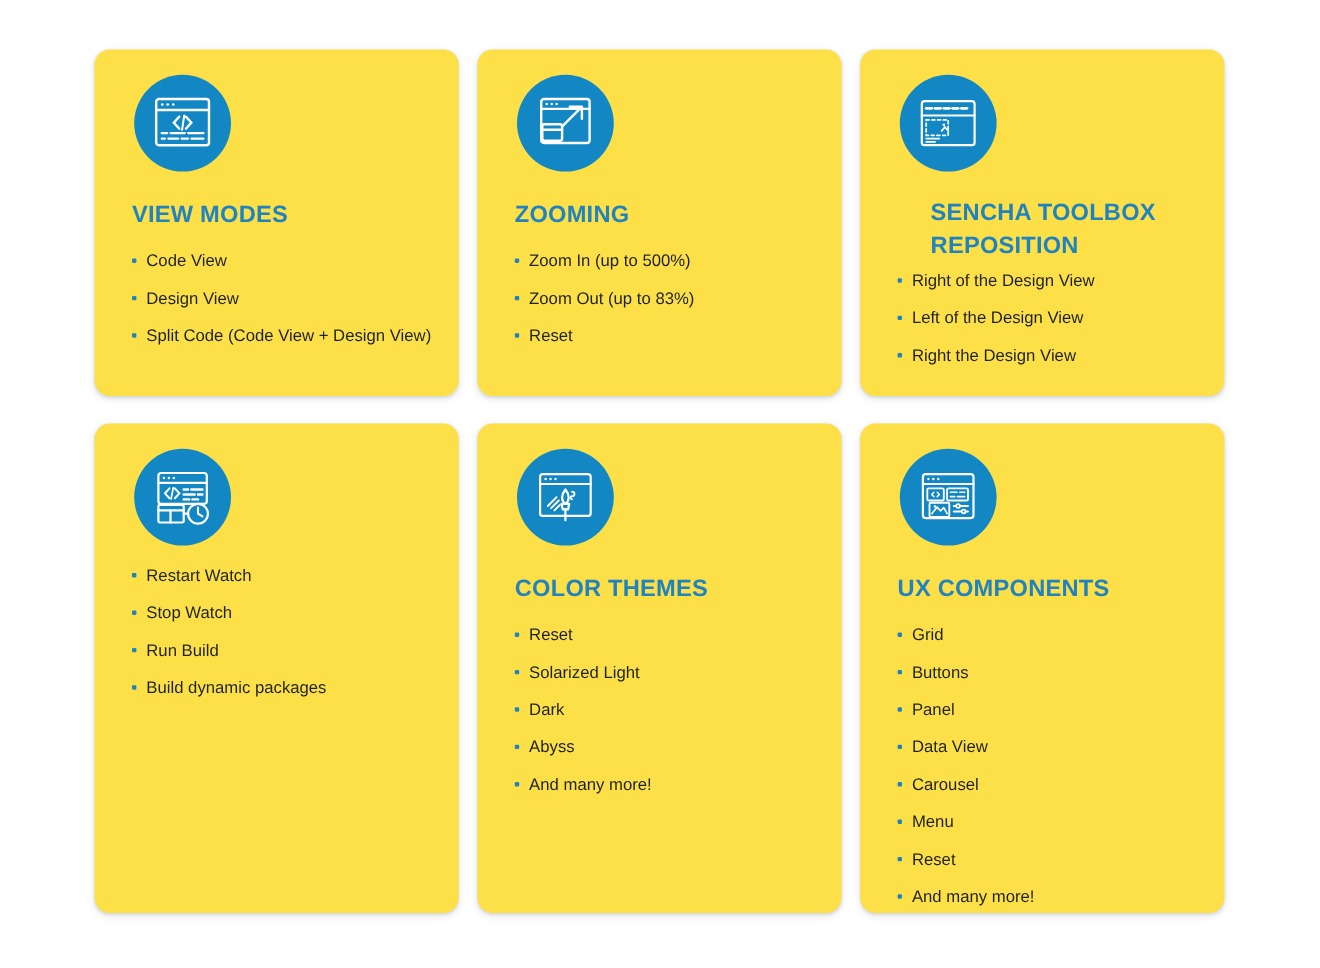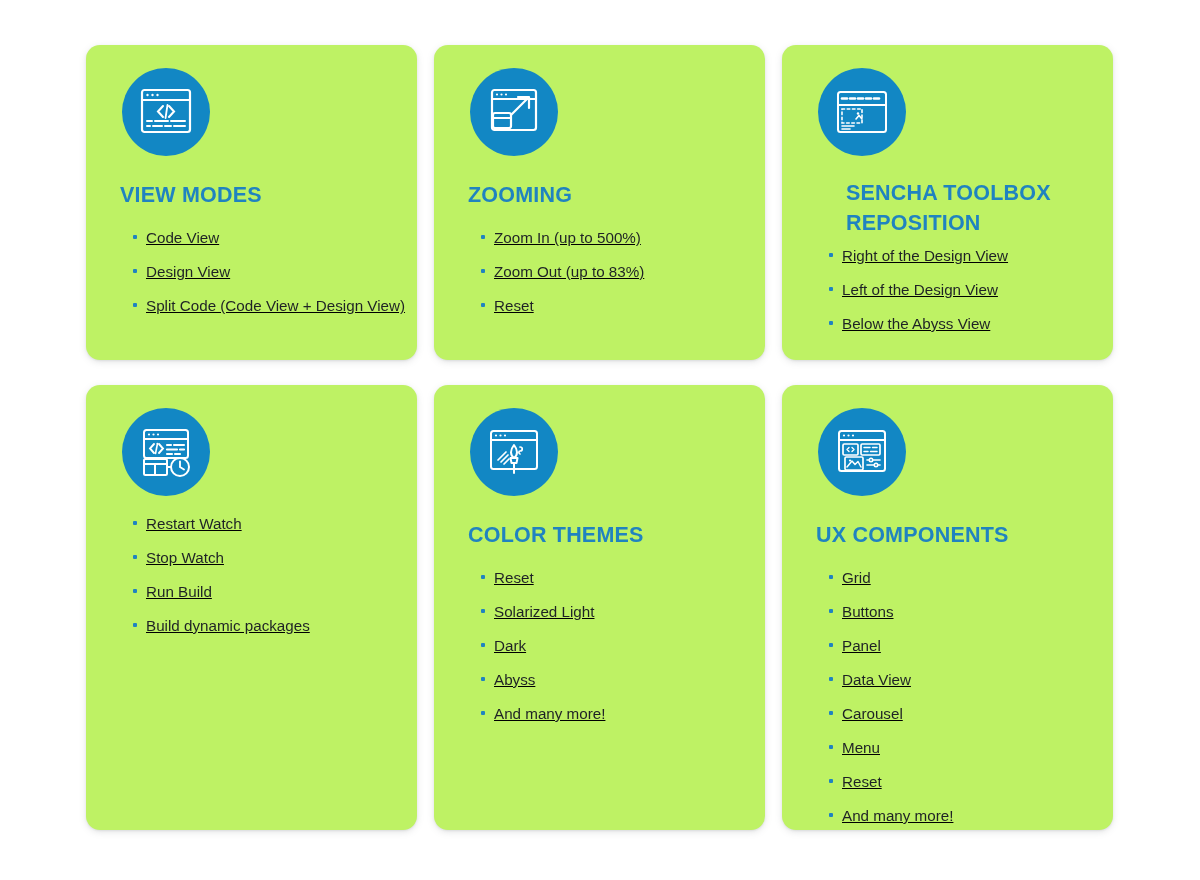--- a/index.html
+++ b/index.html
@@ -27,21 +27,21 @@
   .grid {
     display: grid;
     grid-template-columns: 331px 331px 331px;
     grid-template-rows: 315px 445px;
     column-gap: 17px;
     row-gap: 25px;
   }
 
   .card {
     position: relative;
-    background: #bef264;
+    background: #fde047;
     border-radius: 14px;
     box-shadow: 0 2px 7px rgba(120,125,130,0.20),
                 0 1px 2px rgba(120,125,130,0.14);
     box-sizing: border-box;
     padding: 23px 24px 20px 34px;
     overflow: hidden;
   }
 
   .icon-wrap {
     width: 88px;
@@ -70,24 +70,23 @@
     white-space: pre-line;
   }
 
   .card.two-line .card-title {
     margin-top: 22px;
     margin-left: 30px;
   }
 
   .bullet-list {
     list-style: none;
-    margin: 13px;
+    margin: 0;
     padding: 0;
     margin-top: 18px;
-    text-decoration: underline;
   }
   .card.two-line .bullet-list {
     margin-top: 8px;
   }
 
   .bullet-list li {
     position: relative;
     padding-left: 13px;
     color: #1e2225;
     font-size: 15.2px;
@@ -181,21 +180,21 @@
             <line x1="8" y1="40" x2="20" y2="40"></line>
             <line x1="8" y1="43" x2="16" y2="43"></line>
           </g>
         </svg>
       </div>
       <div class="card-title">SENCHA TOOLBOX
 REPOSITION</div>
       <ul class="bullet-list">
         <li><span class="dot"></span><span>Right of the Design View</span></li>
         <li><span class="dot"></span><span>Left of the Design View</span></li>
-        <li><span class="dot"></span><span>Below the Abyss View</span></li>
+        <li><span class="dot"></span><span>Right the Design View</span></li>
       </ul>
     </div>
 
     <div class="card">
       <div class="icon-wrap">
         <svg width="56" height="52" viewBox="0 0 56 52" fill="none" stroke="#ffffff" stroke-width="2" stroke-linecap="round">
           <rect x="6" y="4" width="44" height="28" rx="2.5"></rect>
           <line x1="6" y1="13" x2="50" y2="13"></line>
           <circle cx="11" cy="8.5" r="1.1" fill="#ffffff" stroke="none"></circle>
           <circle cx="15.5" cy="8.5" r="1.1" fill="#ffffff" stroke="none"></circle>

